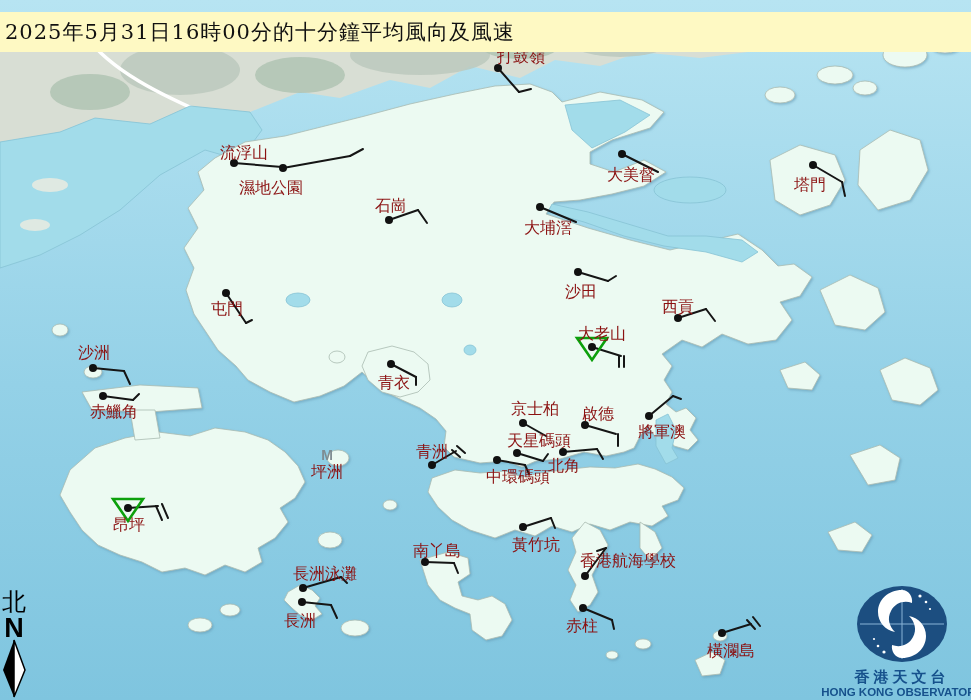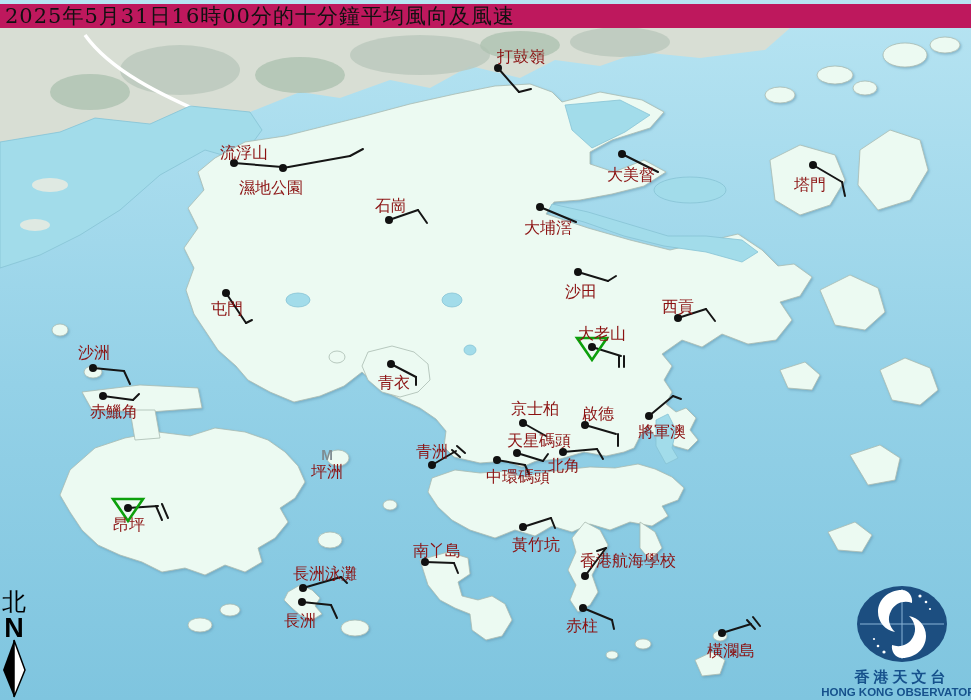--- a/index.html
+++ b/index.html
@@ -1,20 +1,20 @@
 <!DOCTYPE html>
 <html><head>
 <meta charset="utf-8">
 <style>
   html,body{margin:0;padding:0;background:#dfeef5;}
   .stage{position:relative;width:971px;height:700px;overflow:hidden;
          font-family:"DejaVu Serif",serif;}
   .stage svg{position:absolute;left:0;top:0;}
-  .title-bar{position:absolute;left:0;top:4px;width:971px;height:24px;
-             background:#be185d;z-index:5;display:flex;align-items:center;}
+  .title-bar{position:absolute;left:0;top:12px;width:971px;height:40px;
+             background:#fef9c3;z-index:5;display:flex;align-items:center;}
   .title-text{font:21px "DejaVu Serif",serif;color:#111;padding-left:5px;
               letter-spacing:1px;white-space:nowrap;}
   .barb{fill:none;stroke:#151515;stroke-width:2;stroke-linecap:round;stroke-linejoin:round;}
   .dot{fill:#111;}
   .tri{fill:none;stroke:#0ca00c;stroke-width:2.6;}
   .slabel{fill:#8b1111;font:16px "DejaVu Serif",serif;text-anchor:middle;}
   .mglyph{fill:#7e8c91;font:bold 14px "Liberation Sans",sans-serif;text-anchor:middle;}
   .land{fill:#ecfaf2;stroke:#a9bbb1;stroke-width:0.8;}
   .shallow{fill:#a2dcea;stroke:#86c3d4;stroke-width:0.8;}
   .sz{fill:#d8ded4;stroke:none;}

